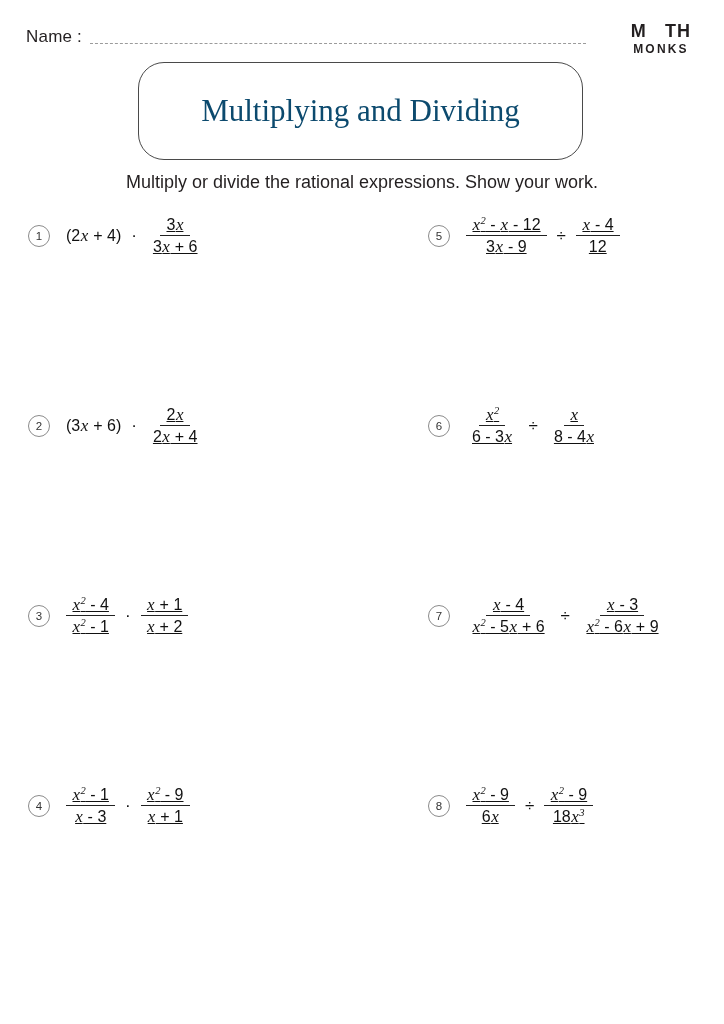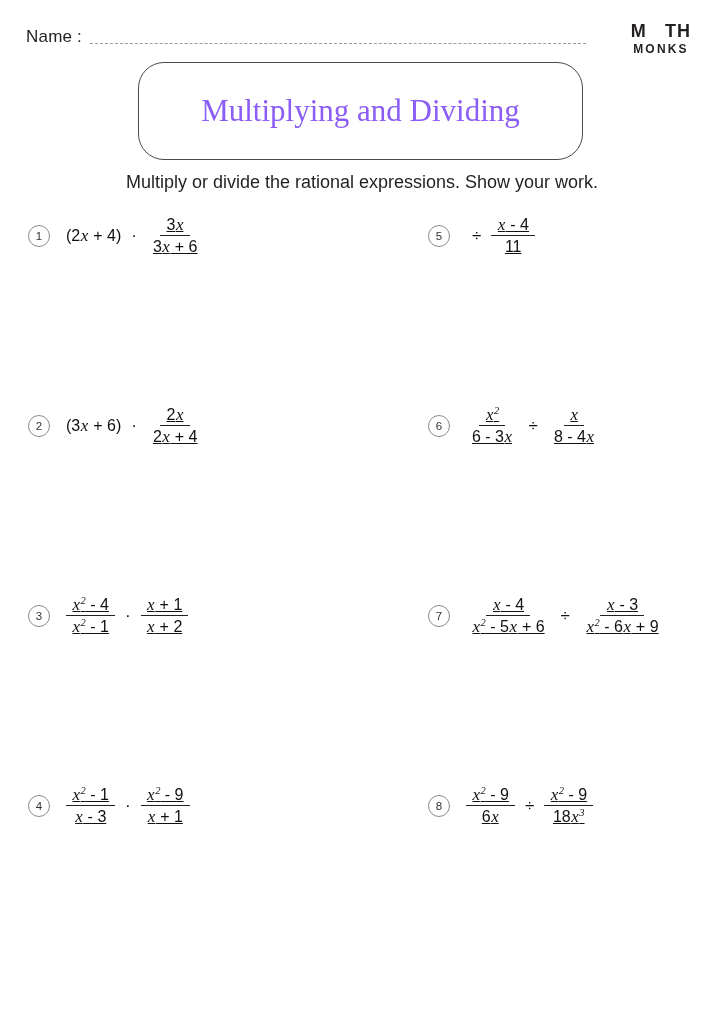--- a/index.html
+++ b/index.html
@@ -89,21 +89,21 @@
     display: flex;
     flex-direction: column;
     align-items: center;
     justify-content: center;
     box-sizing: border-box;
   }
   .title-line {
     font-family: "Liberation Serif", serif;
     font-size: 31px;
     line-height: 38px;
-    color: #8b5cf6;
+    color: #0c4a6e;
     white-space: nowrap;
   }
 
   .subtitle {
     position: absolute;
     left: 0;
     top: 172px;
     width: 724px;
     text-align: center;
     font-size: 18px;
@@ -228,24 +228,28 @@
             <span class="op dot">·</span>
             <span class="frac">
               <span class="num">3<i class="v">x</i></span>
               <span class="den">3<i class="v">x</i> + 6</span>
             </span>
           </span>
         </div>
         <div class="prob right">
           <span class="pnum">5</span>
           <span class="expr">
+            <span class="frac">
+              <span class="num"><i class="v">x</i><sup class="e">2</sup> - <i class="v">x</i> - 12</span>
+              <span class="den">3<i class="v">x</i> - 9</span>
+            </span>
             <span class="op div">÷</span>
             <span class="frac">
               <span class="num"><i class="v">x</i> - 4</span>
-              <span class="den">11</span>
+              <span class="den">12</span>
             </span>
           </span>
         </div>
       </div>
       <div class="prow">
         <div class="prob left">
           <span class="pnum">2</span>
           <span class="expr">
             <span class="term">(3<i class="v">x</i> + 6)</span>
             <span class="op dot">·</span>

